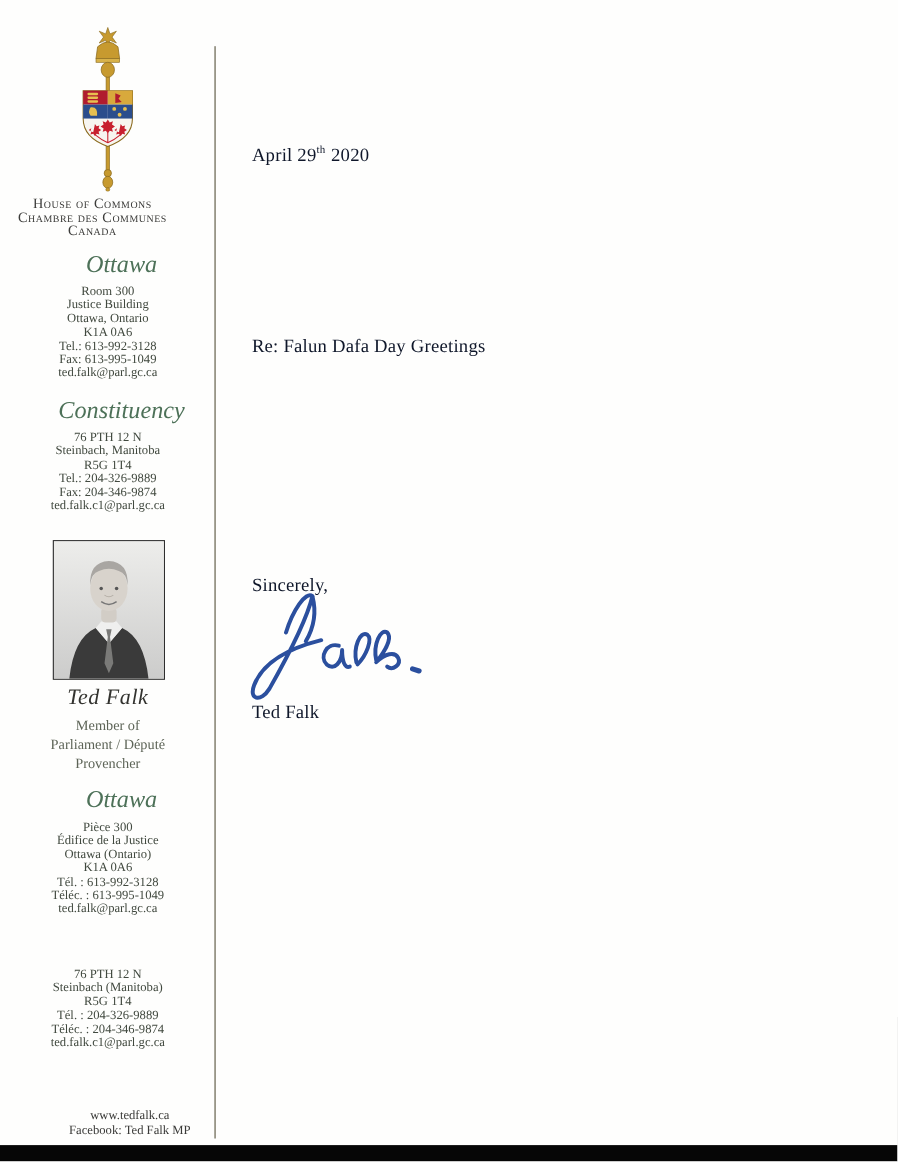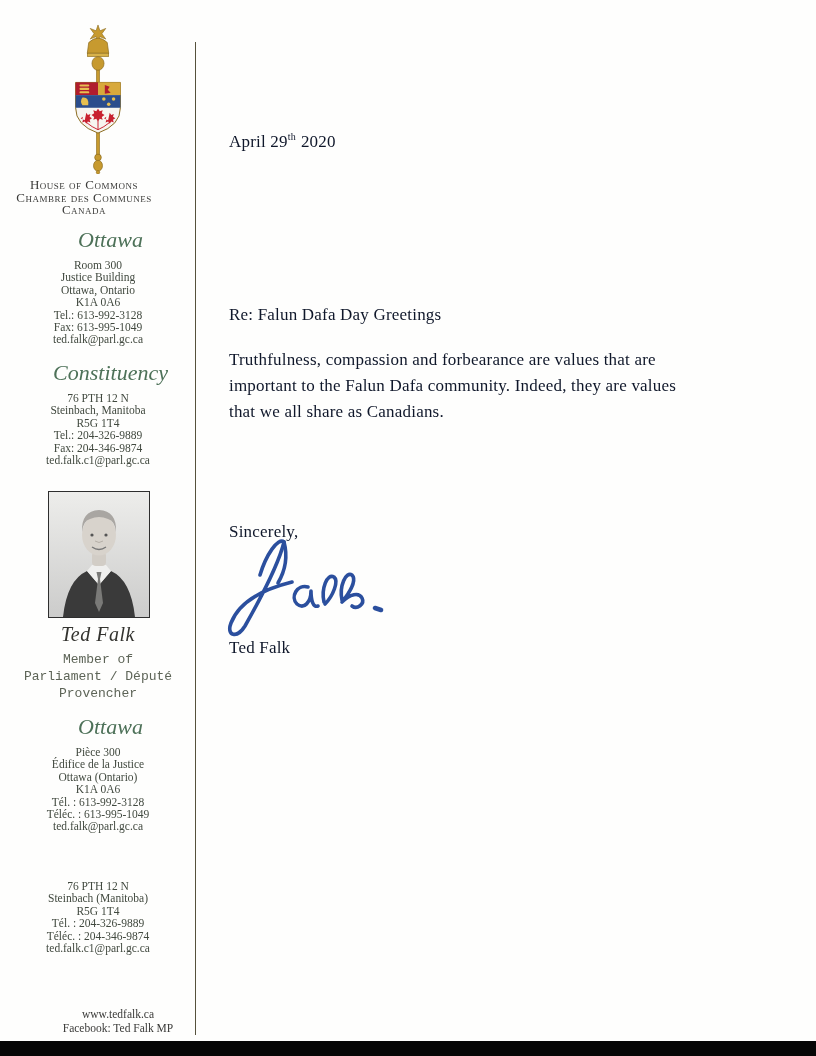--- a/index.html
+++ b/index.html
@@ -17,21 +17,21 @@
        color:#3c3c3a;letter-spacing:.5px;}
   .s-title{position:absolute;left:0;width:221px;margin:0;
        font-style:italic;font-weight:normal;font-size:22px;color:#4d7158;}
   .s-lines{position:absolute;left:0;width:196px;
        font-size:11.5px;line-height:12.4px;color:#41493f;}
   .photo-frame{position:absolute;left:48px;top:491px;width:102px;height:127px;
        border:1px solid #2e2e2e;background:#dcdcda;box-sizing:border-box;}
   .member-name{position:absolute;left:0;top:623px;width:196px;
        font-style:italic;font-size:20px;color:#33332f;letter-spacing:.5px;}
   .member-role{position:absolute;left:0;top:651px;width:196px;
-       font-size:13px;line-height:17px;color:#5d6457;font-family:Liberation Mono, monospace;}
+       font-size:13px;line-height:17px;color:#5d6457;}
   .s-footer{position:absolute;left:0;top:1008px;width:196px;
        font-size:11.5px;line-height:13.5px;color:#3a3a38;padding-left:20px;}
   
   .letter{position:absolute;left:229px;top:0;width:560px;height:1056px;}
   .l-abs{position:absolute;left:0;}
   .l-text{font-size:17px;letter-spacing:.2px;color:#0f172a;}
   .l-date{top:131px;}
   .l-date sup{font-size:10px;vertical-align:super;}
   .l-date .yr{margin-left:5px;}
   .recipient{top:205px;line-height:25.6px;}
@@ -185,23 +185,20 @@
 
   <div class="divider"></div>
 
   <main class="letter">
 
     <div class="l-abs l-text l-date"><span>April 29</span><sup>th</sup><span class="yr">2020</span></div>
 
 
     <div class="l-abs l-text subject">Re: Falun Dafa Day Greetings</div>
 
-    <p class="l-abs l-text para para1">Truthfulness, compassion and forbearance are values that are
-important to the Falun Dafa community. Indeed, they are values
-that we all share as Canadians.</p>
 
     <div class="l-abs l-text closing">Sincerely,</div>
 
     <div class="signature">
       <svg viewBox="0 0 175 112" width="175" height="112" aria-hidden="true">
         <g fill="none" stroke="#2b4f9e" stroke-width="3.6" stroke-linecap="round" stroke-linejoin="round">
           <path d="M40,44 C46,24 58,6 64,11 C58,36 38,72 25,95 C17,108 6,105 11,92 C19,71 44,58 72,51"></path>
           <path d="M64,11 C68,26 65,40 58,52"></path>
           <path d="M88,56 C77,53 70,66 77,73 C84,79 91,71 91,60 C91,69 93,77 98,75"></path>
           <path d="M104,71 C101,58 107,42 114,46 C119,50 113,65 105,73"></path>

